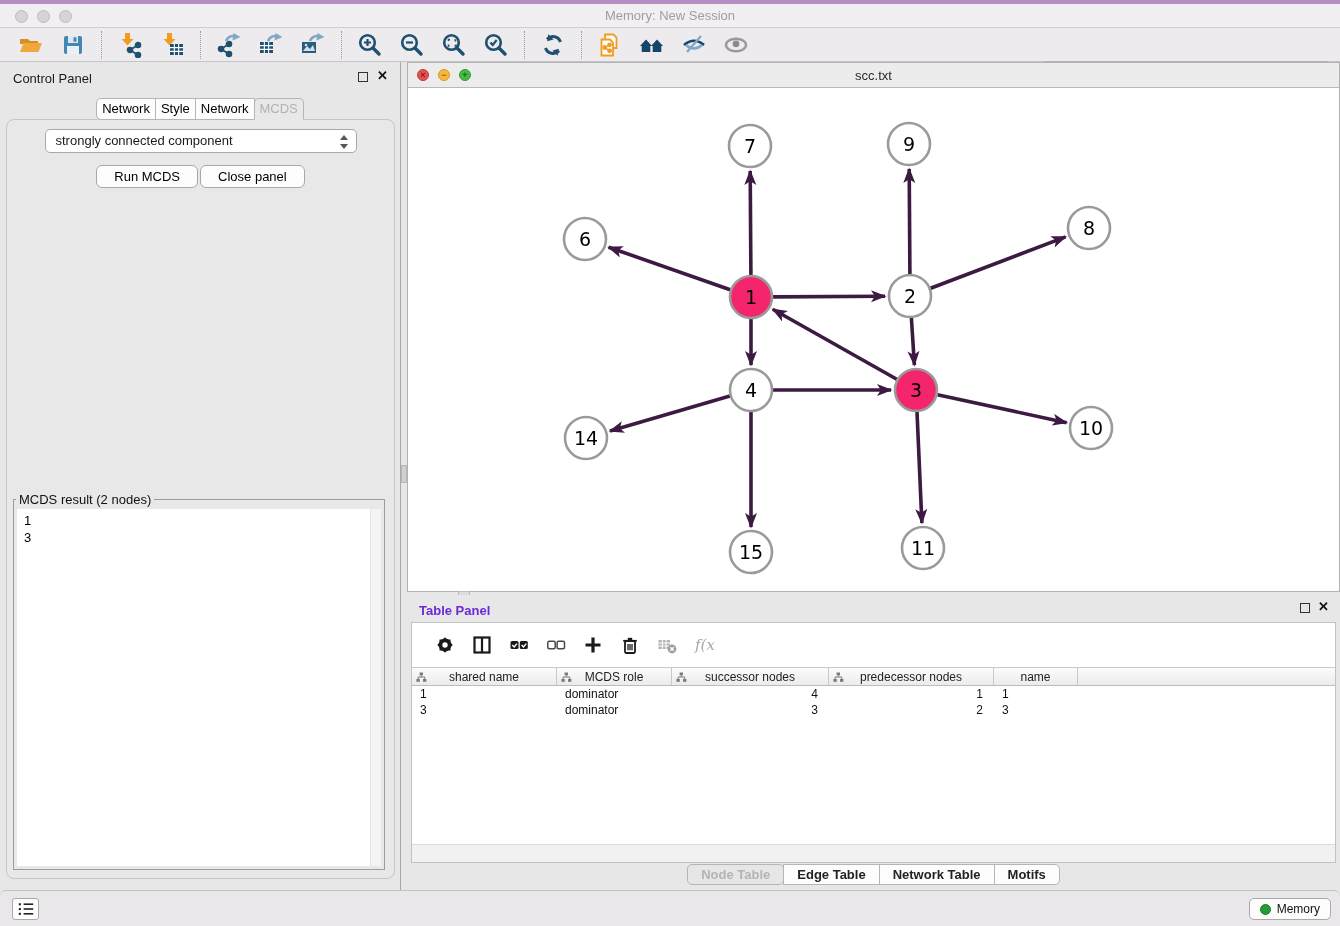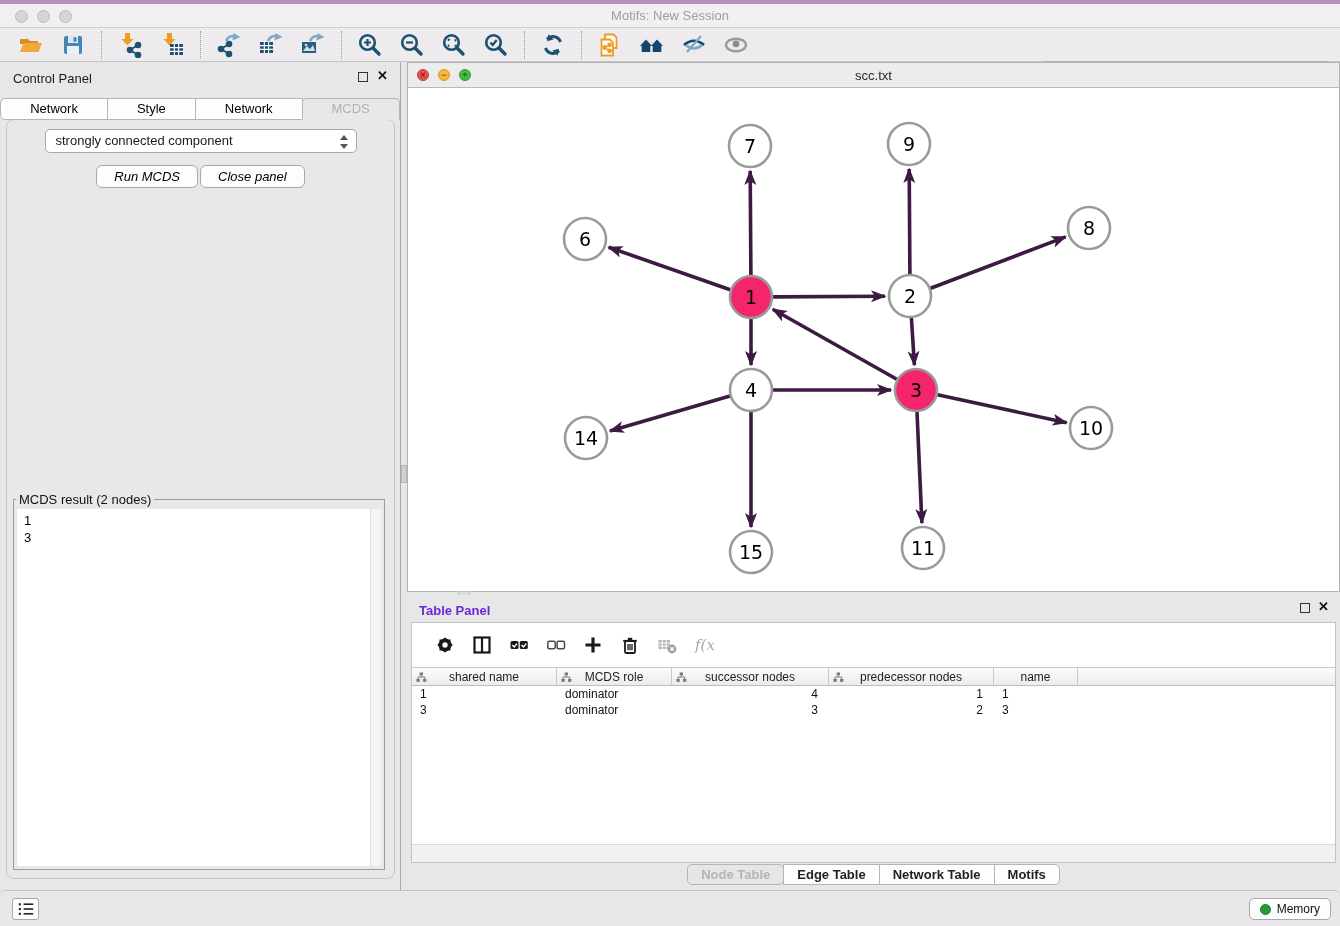--- a/index.html
+++ b/index.html
@@ -25,30 +25,30 @@
   #search-box input { border:none; outline:none; flex:1; height:20px; font-size:12px; font-family:"Liberation Sans",sans-serif; background:transparent; }
 
   
   #control-panel { position:absolute; left:0; top:62px; width:401px; height:828px; background:#e7e7e7; border-right:1px solid #a8a8a8; }
   #cp-header { position:absolute; left:0; top:0; width:100%; height:32px; }
   #cp-title { position:absolute; left:13px; top:9px; font-size:13px; color:#1a1a1a; }
   .float-icon { position:absolute; top:10px; width:10px; height:10px; border:1.5px solid #333; }
   .close-icon { position:absolute; top:6px; font-size:13px; font-weight:bold; color:#111; }
   #cp-float { right:32px; } #cp-close { right:12px; }
   #cp-tabs { position:absolute; left:0; top:36px; width:100%; display:flex; justify-content:center; z-index:3; }
-  .cp-tab { height:22px; line-height:20px; padding:0 29px; background:#fdfdfd; border:1px solid #b5b5b5; margin-left:-1px; font-size:13px; color:#000; cursor:default; }
+  .cp-tab { height:22px; line-height:20px; padding:0 5px; background:#fdfdfd; border:1px solid #b5b5b5; margin-left:-1px; font-size:13px; color:#000; cursor:default; }
   .cp-tab:first-child { border-radius:5px 0 0 5px; margin-left:0; }
   .cp-tab.active { background:#e8e8e8; color:#b2b2b2; border-radius:5px 5px 0 0; border-bottom-color:#e8e8e8; }
   #cp-inner { position:absolute; left:6px; top:57px; width:389px; height:760px; background:#e8e8e8; border:1px solid #c6c6c6; border-radius:8px; }
   #opt-label { margin-top:22px; text-align:center; font-size:13px; color:#111; }
   #criterion-select { position:relative; margin:9px auto 0 auto; width:312px; height:24px; background:#fff; border:1px solid #a9a9a9; border-radius:5px; line-height:22px; padding-left:10px; font-size:13px; }
   #criterion-stepper { position:absolute; right:7px; top:4px; width:9px; height:16px; }
   #criterion-stepper .up { position:absolute; top:1px; left:0; width:0; height:0; border-left:4.5px solid transparent; border-right:4.5px solid transparent; border-bottom:5.5px solid #555; }
   #criterion-stepper .dn { position:absolute; bottom:1px; left:0; width:0; height:0; border-left:4.5px solid transparent; border-right:4.5px solid transparent; border-top:5.5px solid #555; }
-  #cp-buttons { margin-top:12px; display:flex; justify-content:center; gap:2px;font-style:italic; }
+  #cp-buttons { margin-top:12px; display:flex; justify-content:center; gap:2px; }
   .cp-btn { height:23px; padding:0 17px; background:#fdfdfd; border:1px solid #a8a8a8; border-radius:6px; font-size:13px; line-height:21px; color:#000; cursor:default; }
   #mcds-fieldset { position:absolute; left:6px; right:9px; top:372px; bottom:8px; border:1px solid #9c9c9c; }
   #mcds-fieldset legend { font-size:13px; color:#111; padding:0 3px; margin-left:2px; }
   #mcds-result-box { position:absolute; left:3px; right:3px; top:2px; bottom:3px; background:#fff; }
   #mcds-result-text { position:absolute; left:0; top:0; right:12px; bottom:0; padding:3px 7px; font-size:13px; line-height:17px; white-space:pre; color:#000; }
   #mcds-scrollbar { position:absolute; right:0; top:0; bottom:0; width:11px; background:#f4f4f4; border-left:1px solid #e2e2e2; }
 
   
   #v-splitter { position:absolute; left:401px; top:62px; width:6px; height:828px; background:#e7e7e7; }
   #v-grip { position:absolute; left:0px; top:403px; width:6px; height:18px; background:#d0d0d0; border:1px solid #b5b5b5; }
@@ -93,21 +93,21 @@
   #memory-dot { width:11px; height:11px; border-radius:50%; background:#259b33; border:1px solid #1d7d28; }
 </style>
 </head>
 <body>
 
 <div id="purple-strip"></div>
 <div id="titlebar">
   <span class="traffic" id="tl-close-main"></span>
   <span class="traffic" id="tl-min-main"></span>
   <span class="traffic" id="tl-max-main"></span>
-  <div id="window-title">Motifs: New Session</div>
+  <div id="window-title">Memory: New Session</div>
 </div>
 
 <div id="toolbar">
   <div id="toolbar-groups">
       <span class="tbi">
         <svg width="26" height="26" viewBox="0 0 26 26">
           <path d="M2 7 h8 l2 2 h8 v3 H2z" fill="#d98e20"></path>
           <path d="M2 20 l3.5-9 H24 l-3.5 9z" fill="#f0a83c"></path>
         </svg>
       </span>

